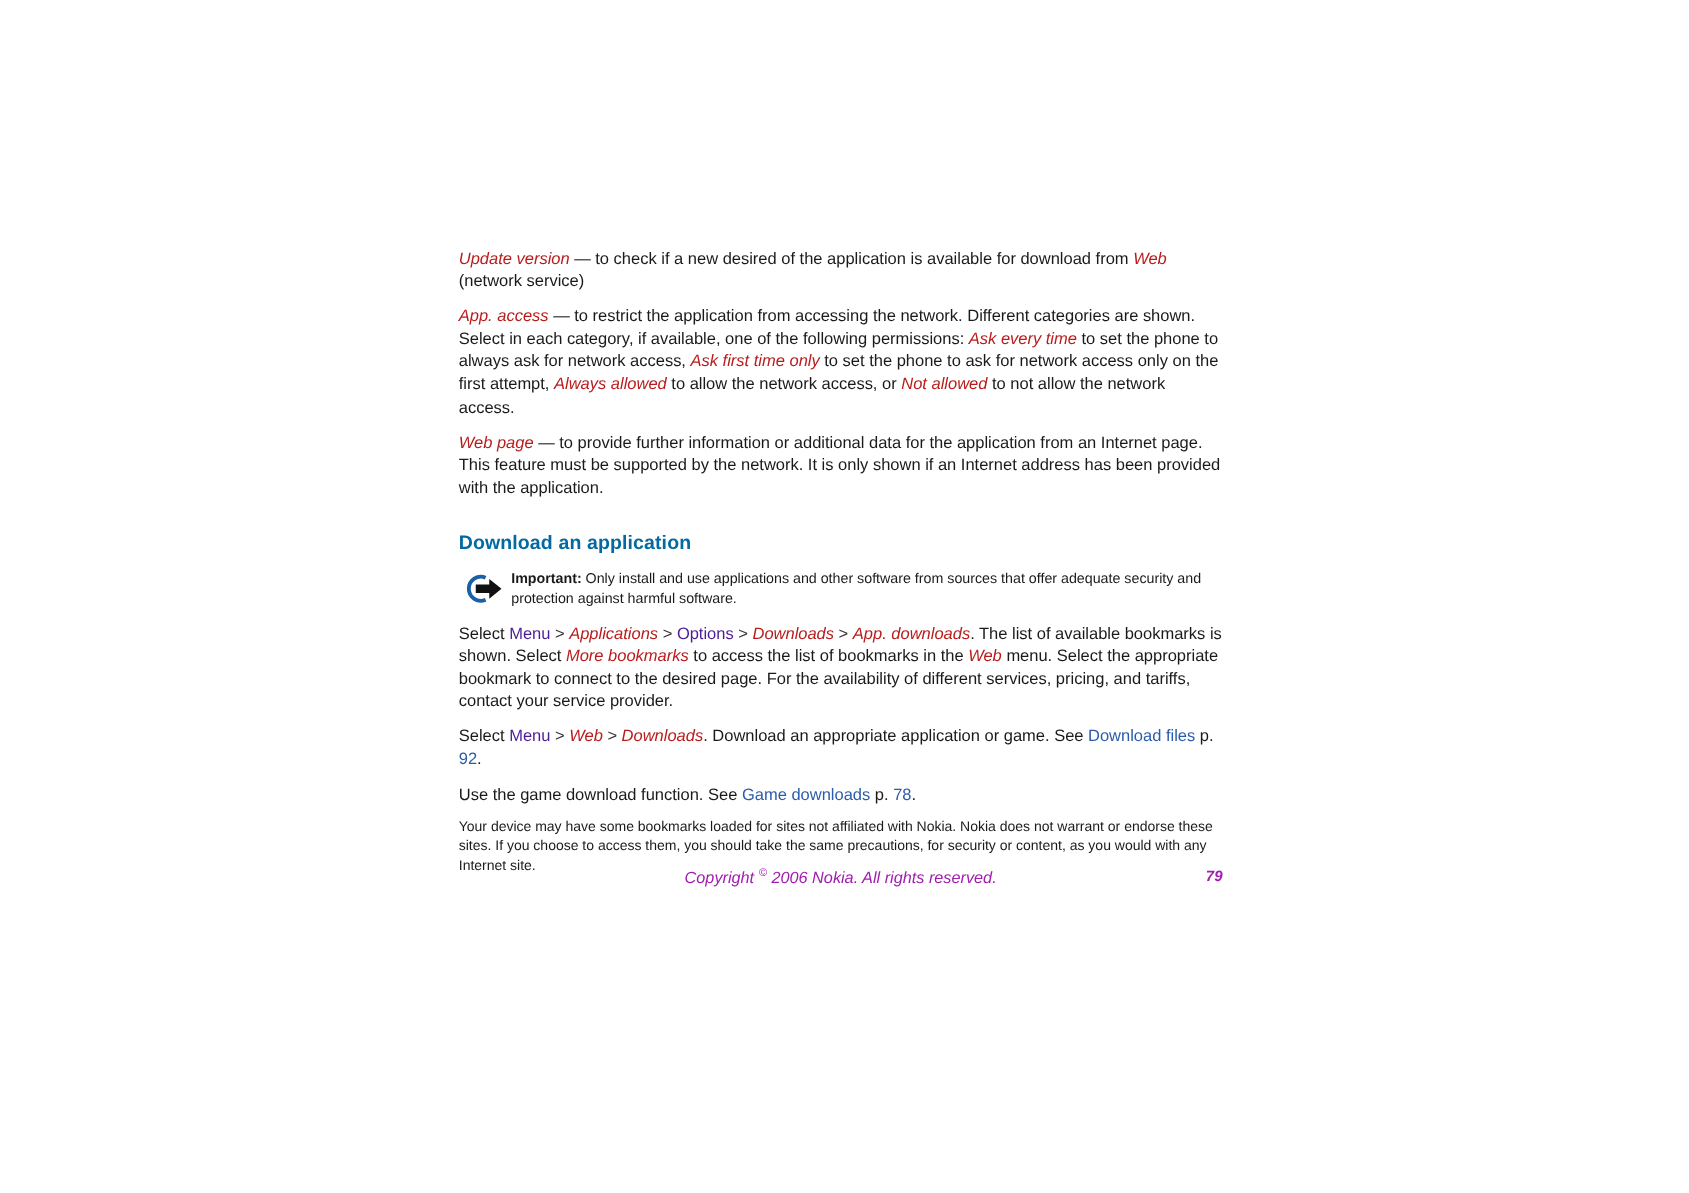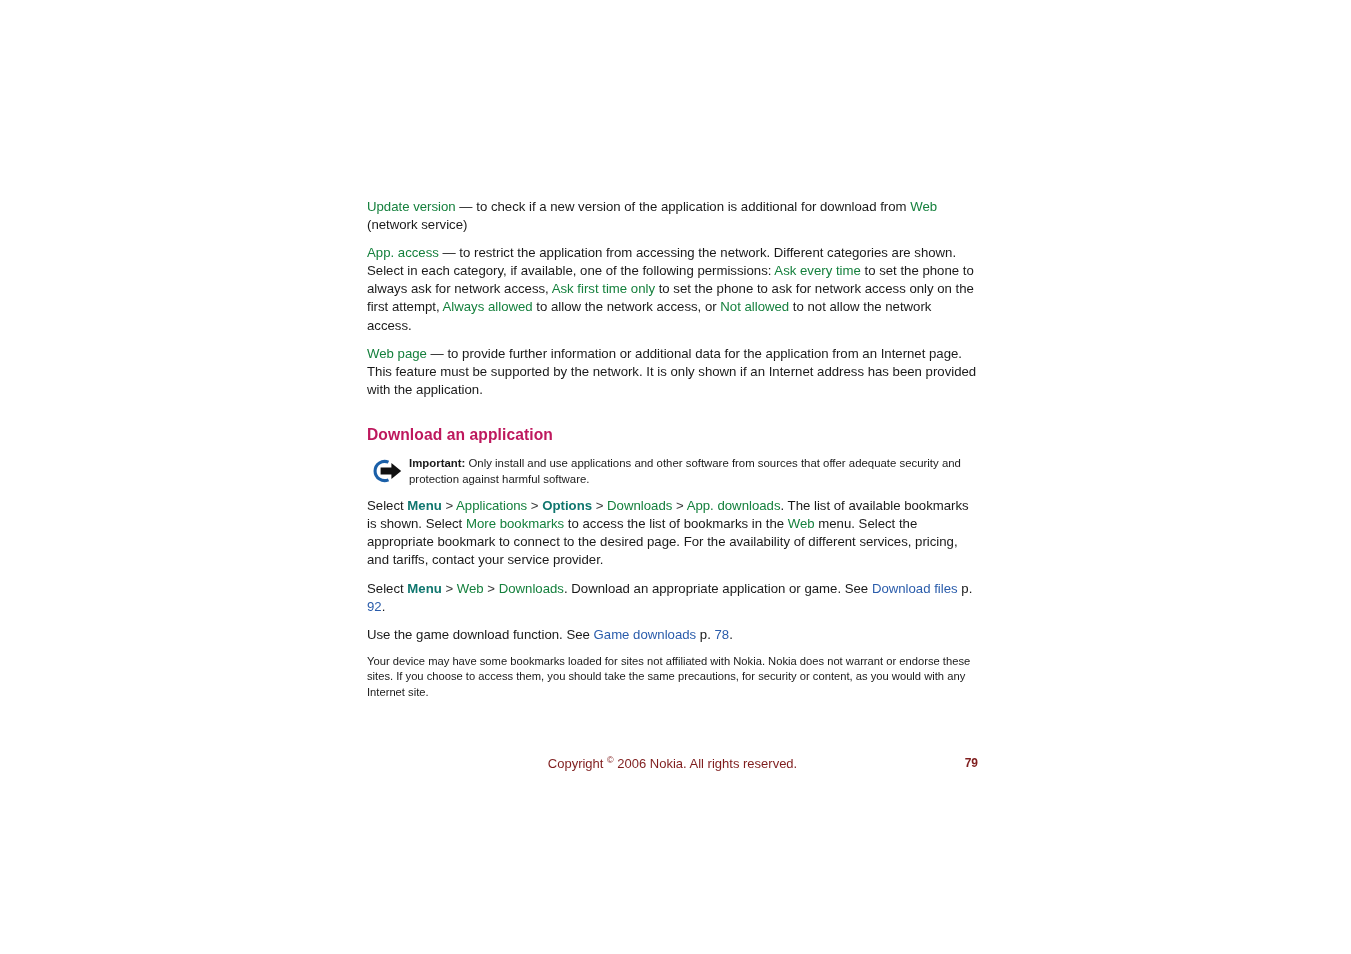--- a/index.html
+++ b/index.html
@@ -23,28 +23,28 @@
   }
   p {
     margin: 0 0 0 0;
     font-size: 13.2px;
     line-height: 18.1px;
     color: #1a1a1a;
     text-align: left;
   }
   .para { margin-bottom: 10px; }
   .para-tight { margin-bottom: 6px; }
-  .gi { color: #15803d; }
-  .gb { color: #0f766e; font-weight: bold; }
+  .gi { color: #b91c1c; font-style: italic; }
+  .gb { color: #4c1d95; font-weight: normal; }
   .lnk { color: #2a5cab; }
 
   h2.heading {
     font-size: 15.6px;
     font-weight: bold;
-    color: #be185d;
+    color: #0369a1;
     margin: 0 0 4px 0;
     line-height: 20px;
     letter-spacing: 0.1px;
   }
   .heading-block { margin-top: 26px; }
 
   .note {
     display: flex;
     align-items: center;
     margin: 11px 0 10px 0;
@@ -75,44 +75,45 @@
   }
   sup.cr {
     font-size: 9px;
     vertical-align: super;
     line-height: 0;
   }
 
   #footer {
     position: absolute;
     left: 367px;
-    top: 756px;
+    top: 694px;
     width: 611px;
     font-size: 13px;
-    color: #7f1d1d;
+    color: #a21caf;
+    font-style: italic;
   }
   #footer .copy {
     text-align: center;
     display: block;
   }
   #footer .pageno {
     position: absolute;
     right: 0;
     top: 0;
     font-weight: bold;
     font-size: 12px;
   }
   .sep { color: #3a3a3a; }
 </style>
 </head>
 <body>
 
 <div id="page">
 
-  <p class="para"><span class="gi">Update version</span><span> — </span><span>to check if a new version of the application is additional for download from </span><span class="gi">Web</span><span> (network service)</span></p>
+  <p class="para"><span class="gi">Update version</span><span> — </span><span>to check if a new desired of the application is available for download from </span><span class="gi">Web</span><span> (network service)</span></p>
 
   <p class="para"><span class="gi">App. access</span><span> — </span><span>to restrict the application from accessing the network. Different categories are shown. Select in each category, if available, one of the following permissions: </span><span class="gi">Ask every time</span><span> to set the phone to always ask for network access, </span><span class="gi">Ask first time only</span><span> to set the phone to ask for network access only on the first attempt, </span><span class="gi">Always allowed</span><span> to allow the network access, or </span><span class="gi">Not allowed</span><span> to not allow the network access.</span></p>
 
   <p class="para"><span class="gi">Web page</span><span> — </span><span>to provide further information or additional data for the application from an Internet page. This feature must be supported by the network. It is only shown if an Internet address has been provided with the application.</span></p>
 
   <div class="heading-block">
     <h2 class="heading">Download an application</h2>
 
 
     <div class="note">

